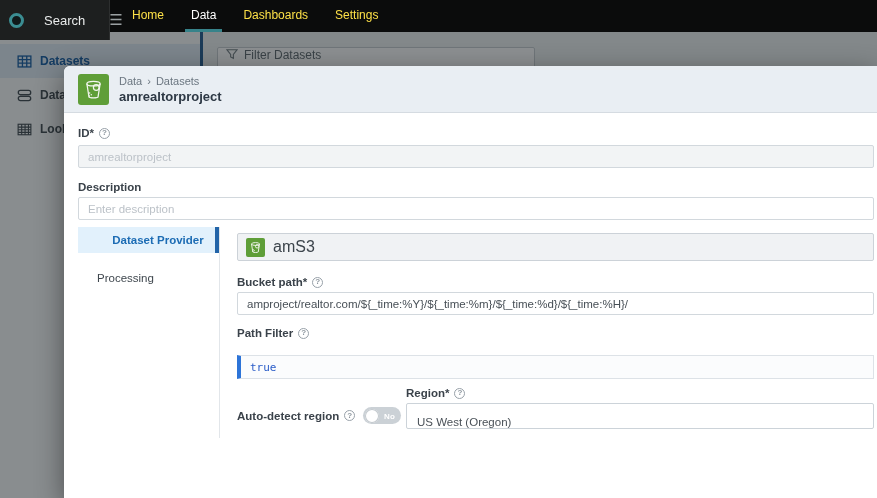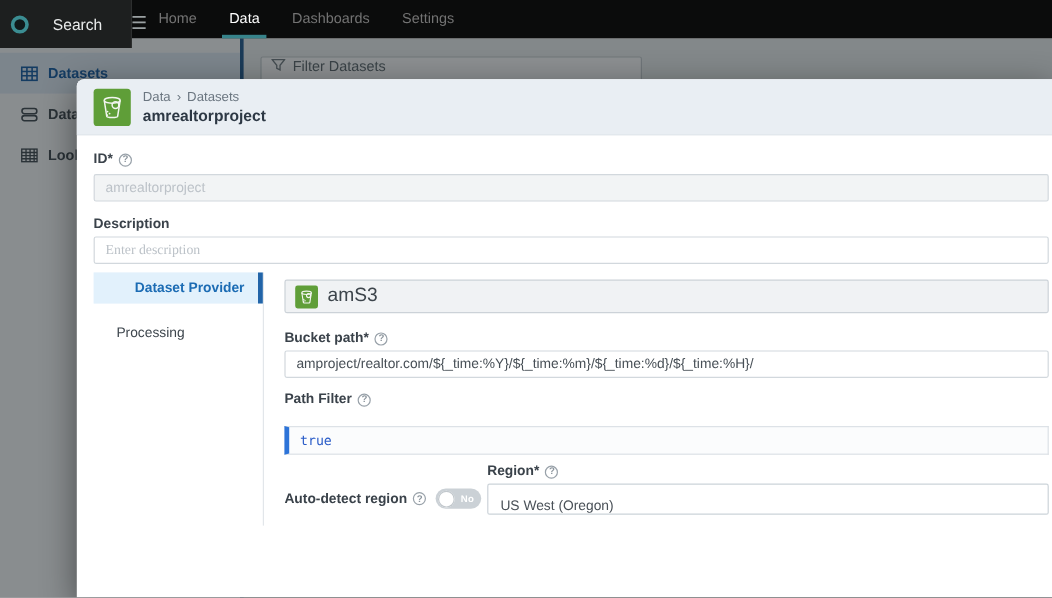--- a/index.html
+++ b/index.html
@@ -9,21 +9,21 @@
     font-family:"Liberation Sans", sans-serif; background:#eceff1;
   }
 
   
   .topbar{ position:absolute; top:0; left:0; right:0; height:32px; background:#0b0c0c; display:flex; z-index:40; }
   .brand{ width:110px; height:40px; background:#1d1f1f; border-right:1px solid #2d2f2f; display:flex; align-items:center; padding-left:9px; gap:20px;justify-content:space-between; }
   .logo{ width:15px; height:15px; border:3px solid #3b8d92; border-radius:50%; background:#10191a; flex:none; }
   .brand-text{ color:#e9ebeb; font-size:13px; }
   .menu-icon{ color:#9aa0a2; font-size:15px; line-height:32px; margin-left:4px; cursor:pointer; }
   .nav{ display:flex; padding-left:16px; }
-  .nav-item{ color:#737373; font-size:12px; height:32px; line-height:30px; padding:0 6px; margin-right:15px; border-bottom:3px solid transparent; cursor:pointer; }
+  .nav-item{ color:#fde047; font-size:12px; height:32px; line-height:30px; padding:0 6px; margin-right:15px; border-bottom:3px solid transparent; cursor:pointer; }
   .nav-item.active{ color:#ffffff; border-bottom-color:#37838a; }
 
   
   .page{ position:absolute; top:32px; left:0; right:0; bottom:0; background:#eceff1; }
   .vline{ position:absolute; left:200px; top:0; bottom:0; width:3px; background:#2e6395; }
   .sidebar{ position:absolute; left:0; top:0; bottom:0; width:200px; background:#f6f8fa; padding-top:12px; }
   .side-item{ height:34px; display:flex; align-items:center; padding-left:17px; gap:8px; font-size:12px; font-weight:bold; color:#49525a; cursor:pointer; }
   .side-item svg{ width:15px; height:15px; flex:none; }
   .side-item.active{ background:#dfeaf5; color:#2264a8; }
   .filter-box{ position:absolute; left:217px; top:15px; width:318px; height:26px; background:#fbfcfd; border:1px solid #c7cdd2; border-radius:2px; display:flex; gap:6px; padding:0 8px; color:#667077; font-size:12px; }
@@ -47,21 +47,21 @@
   .help{ width:11px; height:11px; border:1px solid #98a1a9; border-radius:50%; display:inline-flex; align-items:center; justify-content:center; color:#8d969e; font-size:8px; line-height:1; flex:none; cursor:pointer; }
   .help::before{ content:"?"; }
 
   .tfield{ display:block; width:100%; height:23px; border:1px solid #d2d8dd; border-radius:2px; background:#fff; font-family:"Liberation Sans",sans-serif; font-size:11.5px; color:#474f56; padding:0 9px; outline:none; }
   .tfield::placeholder{ color:#bcc2c8; }
   .tfield.disabled{ background:#f2f4f5; color:#bcc2c8; }
 
   .id-label{ margin-top:14px; }
   .id-input{ margin-top:6px; }
   .desc-label{ margin-top:13px; }
-  .desc-input{ margin-top:4px;font-family:Liberation Serif, serif; }
+  .desc-input{ margin-top:4px; }
 
   .cols{ display:flex; margin-top:7px; }
   .tabcol{ width:142px; border-right:1px solid #e2e6ea; min-height:211px; }
   .tab{ height:26px; line-height:26px; padding-left:19px; font-size:11.5px; color:#3f474e; margin-bottom:12px; cursor:pointer; white-space:nowrap; }
   .tab.active{ background:#e2f1fc; color:#1c6cb4; font-weight:bold; box-shadow:inset -4px 0 0 #2264a8;text-align:center; }
 
   .formcol{ flex:1; margin-left:17px; min-width:0; }
   .provider{ margin-top:6px; height:28px; background:#f0f2f4; border:1px solid #ccd2d8; border-radius:2px; display:flex; align-items:center; gap:8px; padding:0 8px; font-size:16px; color:#3c444b; cursor:pointer; }
   .bucket-label{ margin-top:15px; }
   .bucket-input{ margin-top:4px; }

